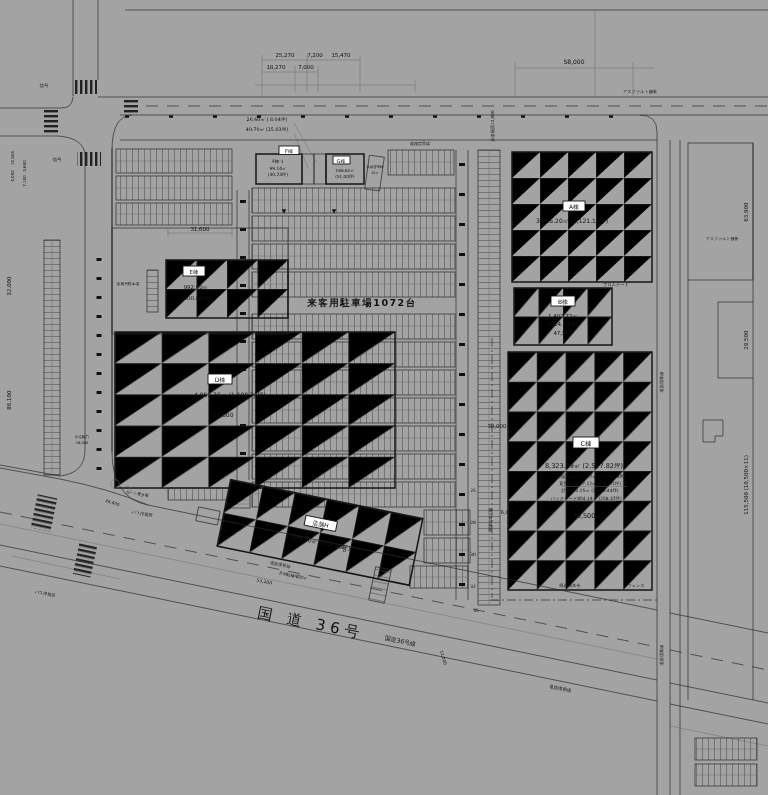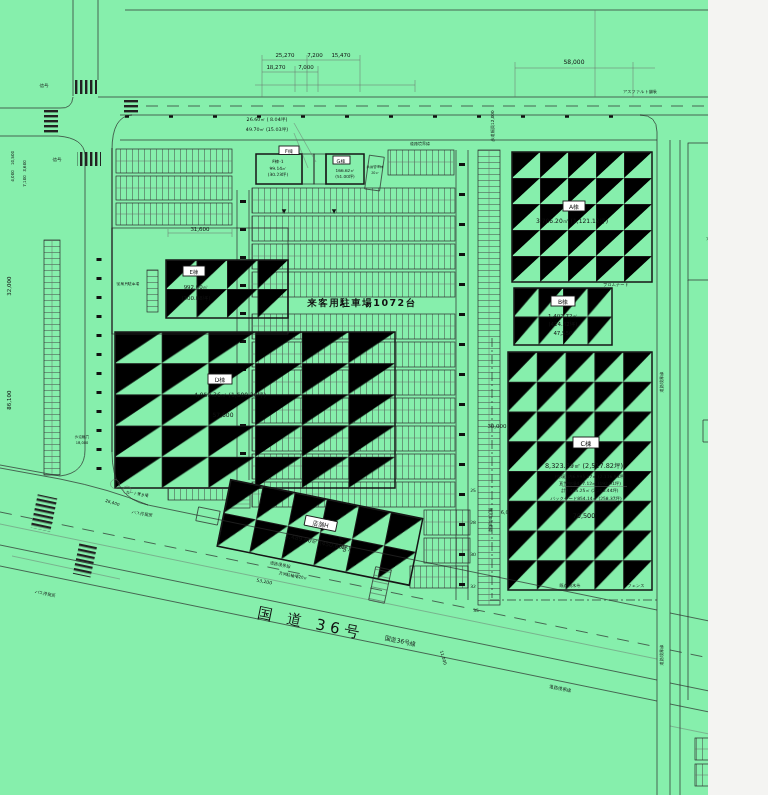--- a/index.html
+++ b/index.html
@@ -1,16 +1,16 @@
 <!DOCTYPE html>
 <html><head>
 <meta charset="utf-8">
 <style>
   html,body{margin:0;padding:0;background:#f4f4f2}
-  .page{width:708px;height:795px;background:#86efac;position:relative;overflow:hidden}
+  .page{width:768px;height:795px;background:#a3a3a3;position:relative;overflow:hidden}
   svg{display:block}
   .s{stroke:#2b2b2b;fill:none;stroke-width:0.7}
   .b{stroke:#161616;fill:none;stroke-width:1.5}
   .t{stroke:#6a6a6a;fill:none;stroke-width:0.45}
   .dd{stroke-dasharray:9 3 2 3}
   .dash{stroke-dasharray:12 9}
   .mk{stroke:#111;fill:none}
   text{fill:#111;stroke:none;font-family:"DejaVu Sans","Liberation Sans",sans-serif}
   .lblbox{fill:#fff;stroke:#161616;stroke-width:0.9}
 </style>

